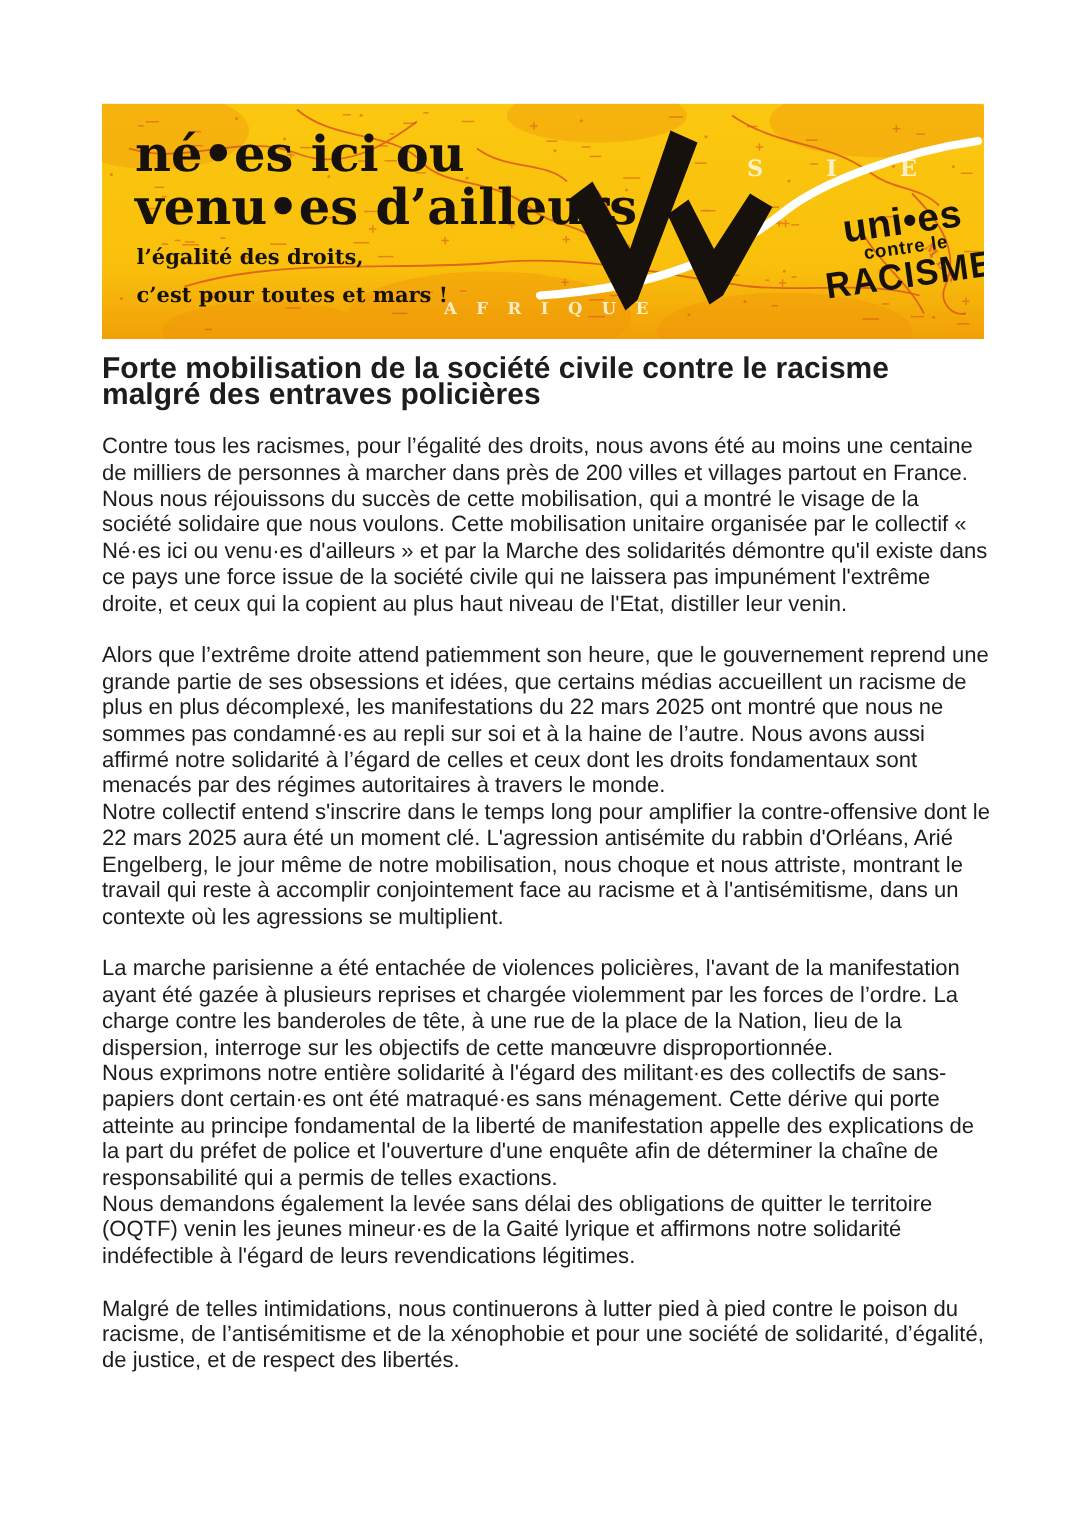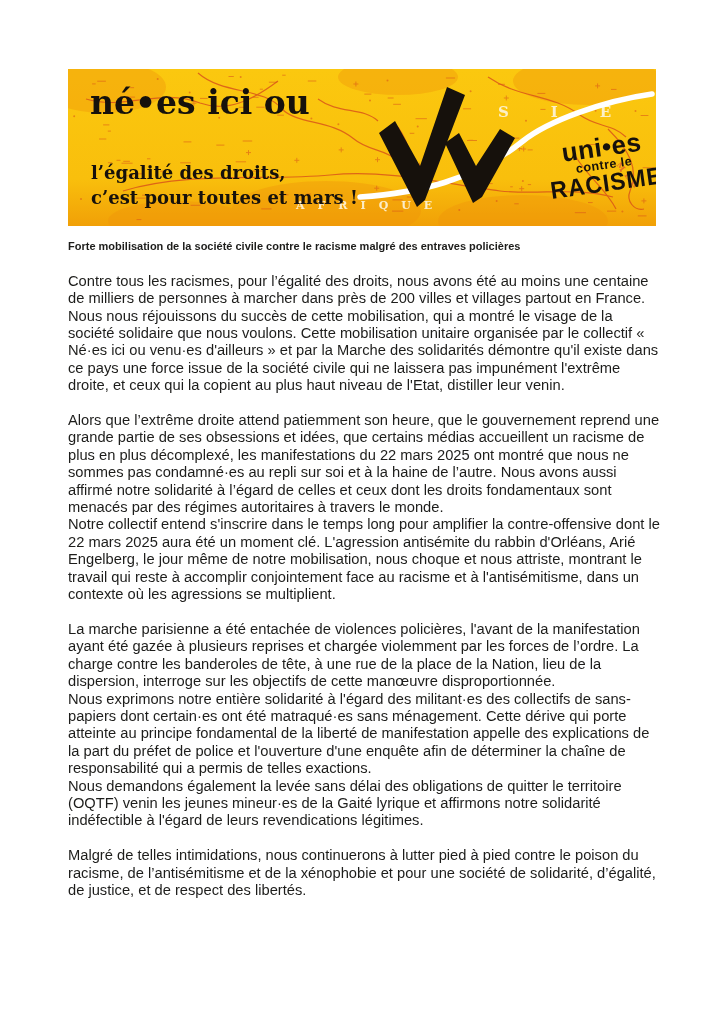--- a/index.html
+++ b/index.html
@@ -40,40 +40,40 @@
 
   .banner-title{
     position:absolute;left:22px;top:16px;
     font-family:"DejaVu Serif",serif;font-weight:bold;
     font-size:33px;line-height:35px;letter-spacing:0px;
     color:var(--ink);white-space:nowrap;
   }
   .banner-tagline{
     position:absolute;left:23px;top:91px;
     font-family:"DejaVu Serif",serif;font-weight:bold;
-    font-size:18px;line-height:25px;
+    font-size:14px;line-height:25px;
     color:var(--ink);white-space:nowrap;
   }
   .banner-logo{
     position:absolute;left:478px;top:66px;width:116px;
     transform:rotate(-8deg);
     color:var(--ink);text-align:center;white-space:nowrap;
   }
   .logo-l1{font-weight:bold;font-size:26px;line-height:24px;letter-spacing:0.5px;}
   .logo-l2{font-weight:bold;font-size:12.5px;line-height:13px;letter-spacing:0.5px;}
   .logo-l3{font-weight:bold;font-size:23px;line-height:23px;letter-spacing:1px;transform:scaleY(1.05);}
 
   
   .content{
     position:absolute;left:68px;top:238px;width:592px;
     color:var(--body-text);
     font-size:14.7px;line-height:17.4px;
   }
   .content h1{
-    font-size:11px;line-height:17.4px;font-weight:bold;
+    font-size:20px;line-height:17.4px;font-weight:bold;
     margin:0 0 17.4px 0;color:var(--body-text);
   }
   .block{margin:0 0 17.4px 0;}
   .block p{margin:0;}
 </style>
 </head>
 <body>
 
 <div class="page">
 
@@ -224,20 +224,21 @@
       </g>
       <path id="swoosh" d="M292,128 C350,124 405,112 455,72 C480,52 535,32 584,25"></path>
       <g>
         <path class="check" d="M311,64 L327,52 L352,97 L379,18 L397,26 L357,131 L349,138 Z"></path>
         <path class="check" d="M377,74 L391,64 L408,97 L432,60 L447,69 L414,128 L405,134 Z"></path>
       </g>
     </svg>
 
     <div class="banner-title">
       <div>né•es ici ou</div>
+      <div>venu•es d’ailleurs</div>
     </div>
 
     <div class="banner-tagline">
       <div>l’égalité des droits,</div>
       <div>c’est pour toutes et mars !</div>
     </div>
 
     <div class="banner-logo">
       <div class="logo-l1">uni•es</div>
       <div class="logo-l2">contre le</div>

